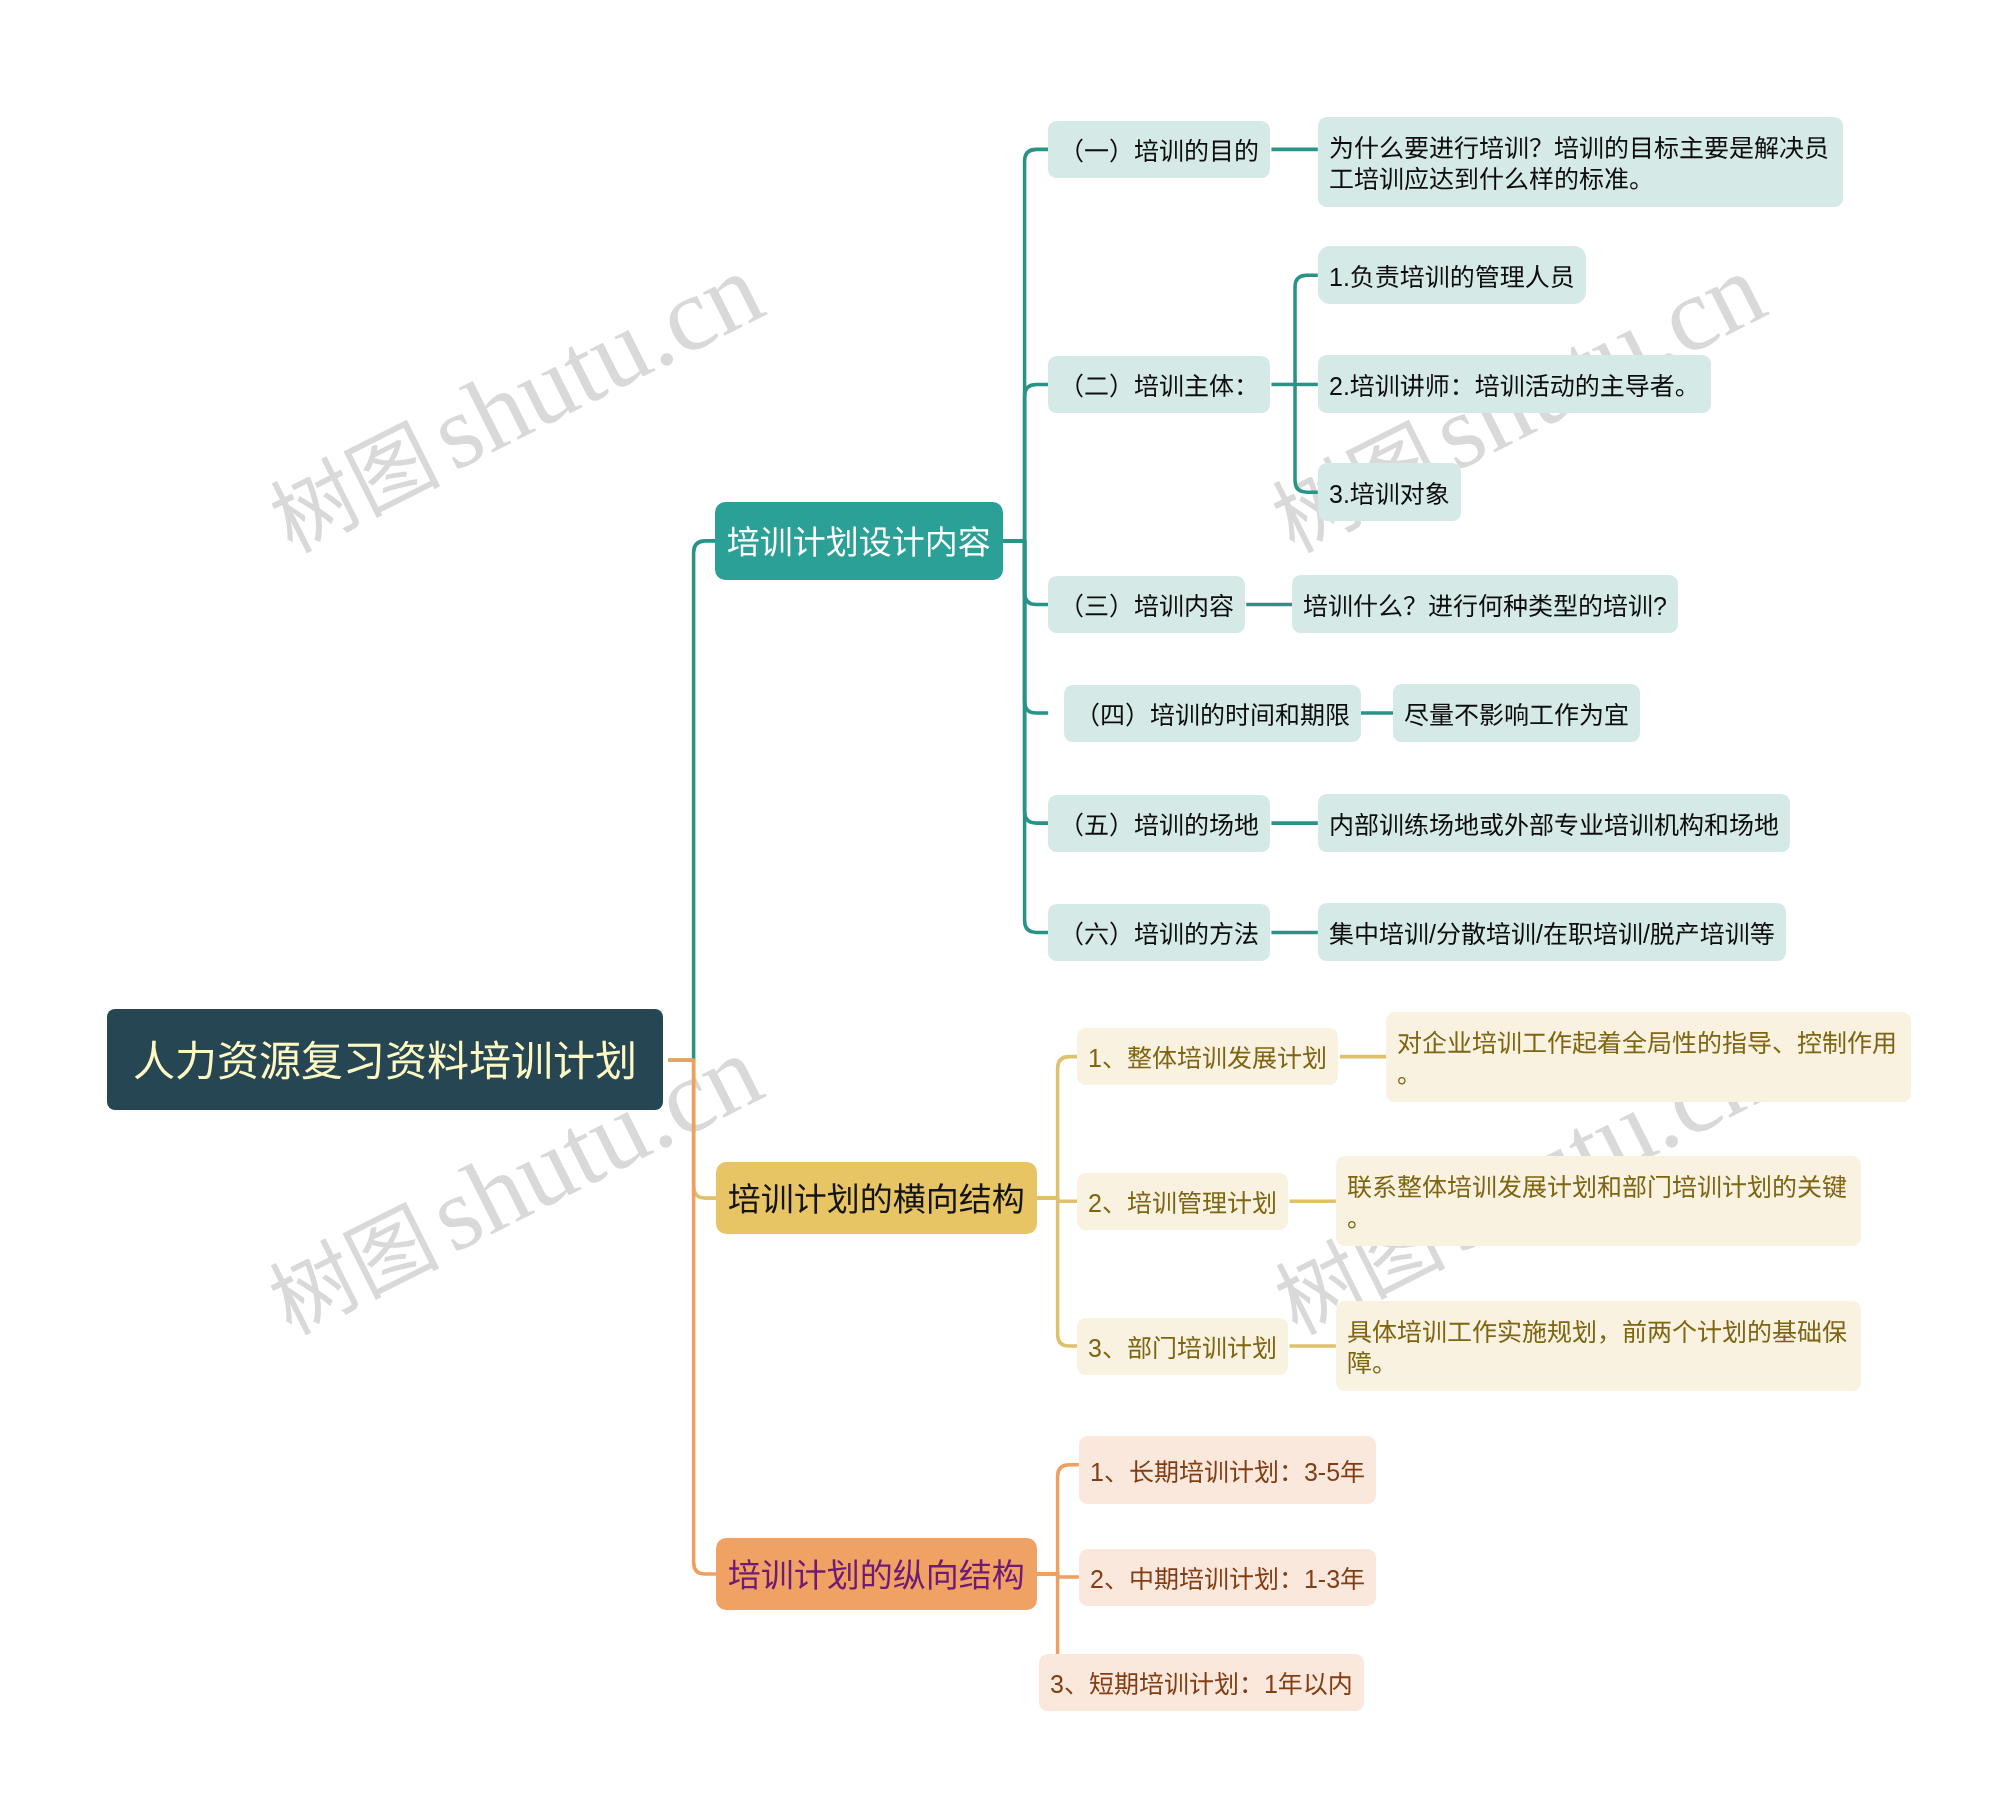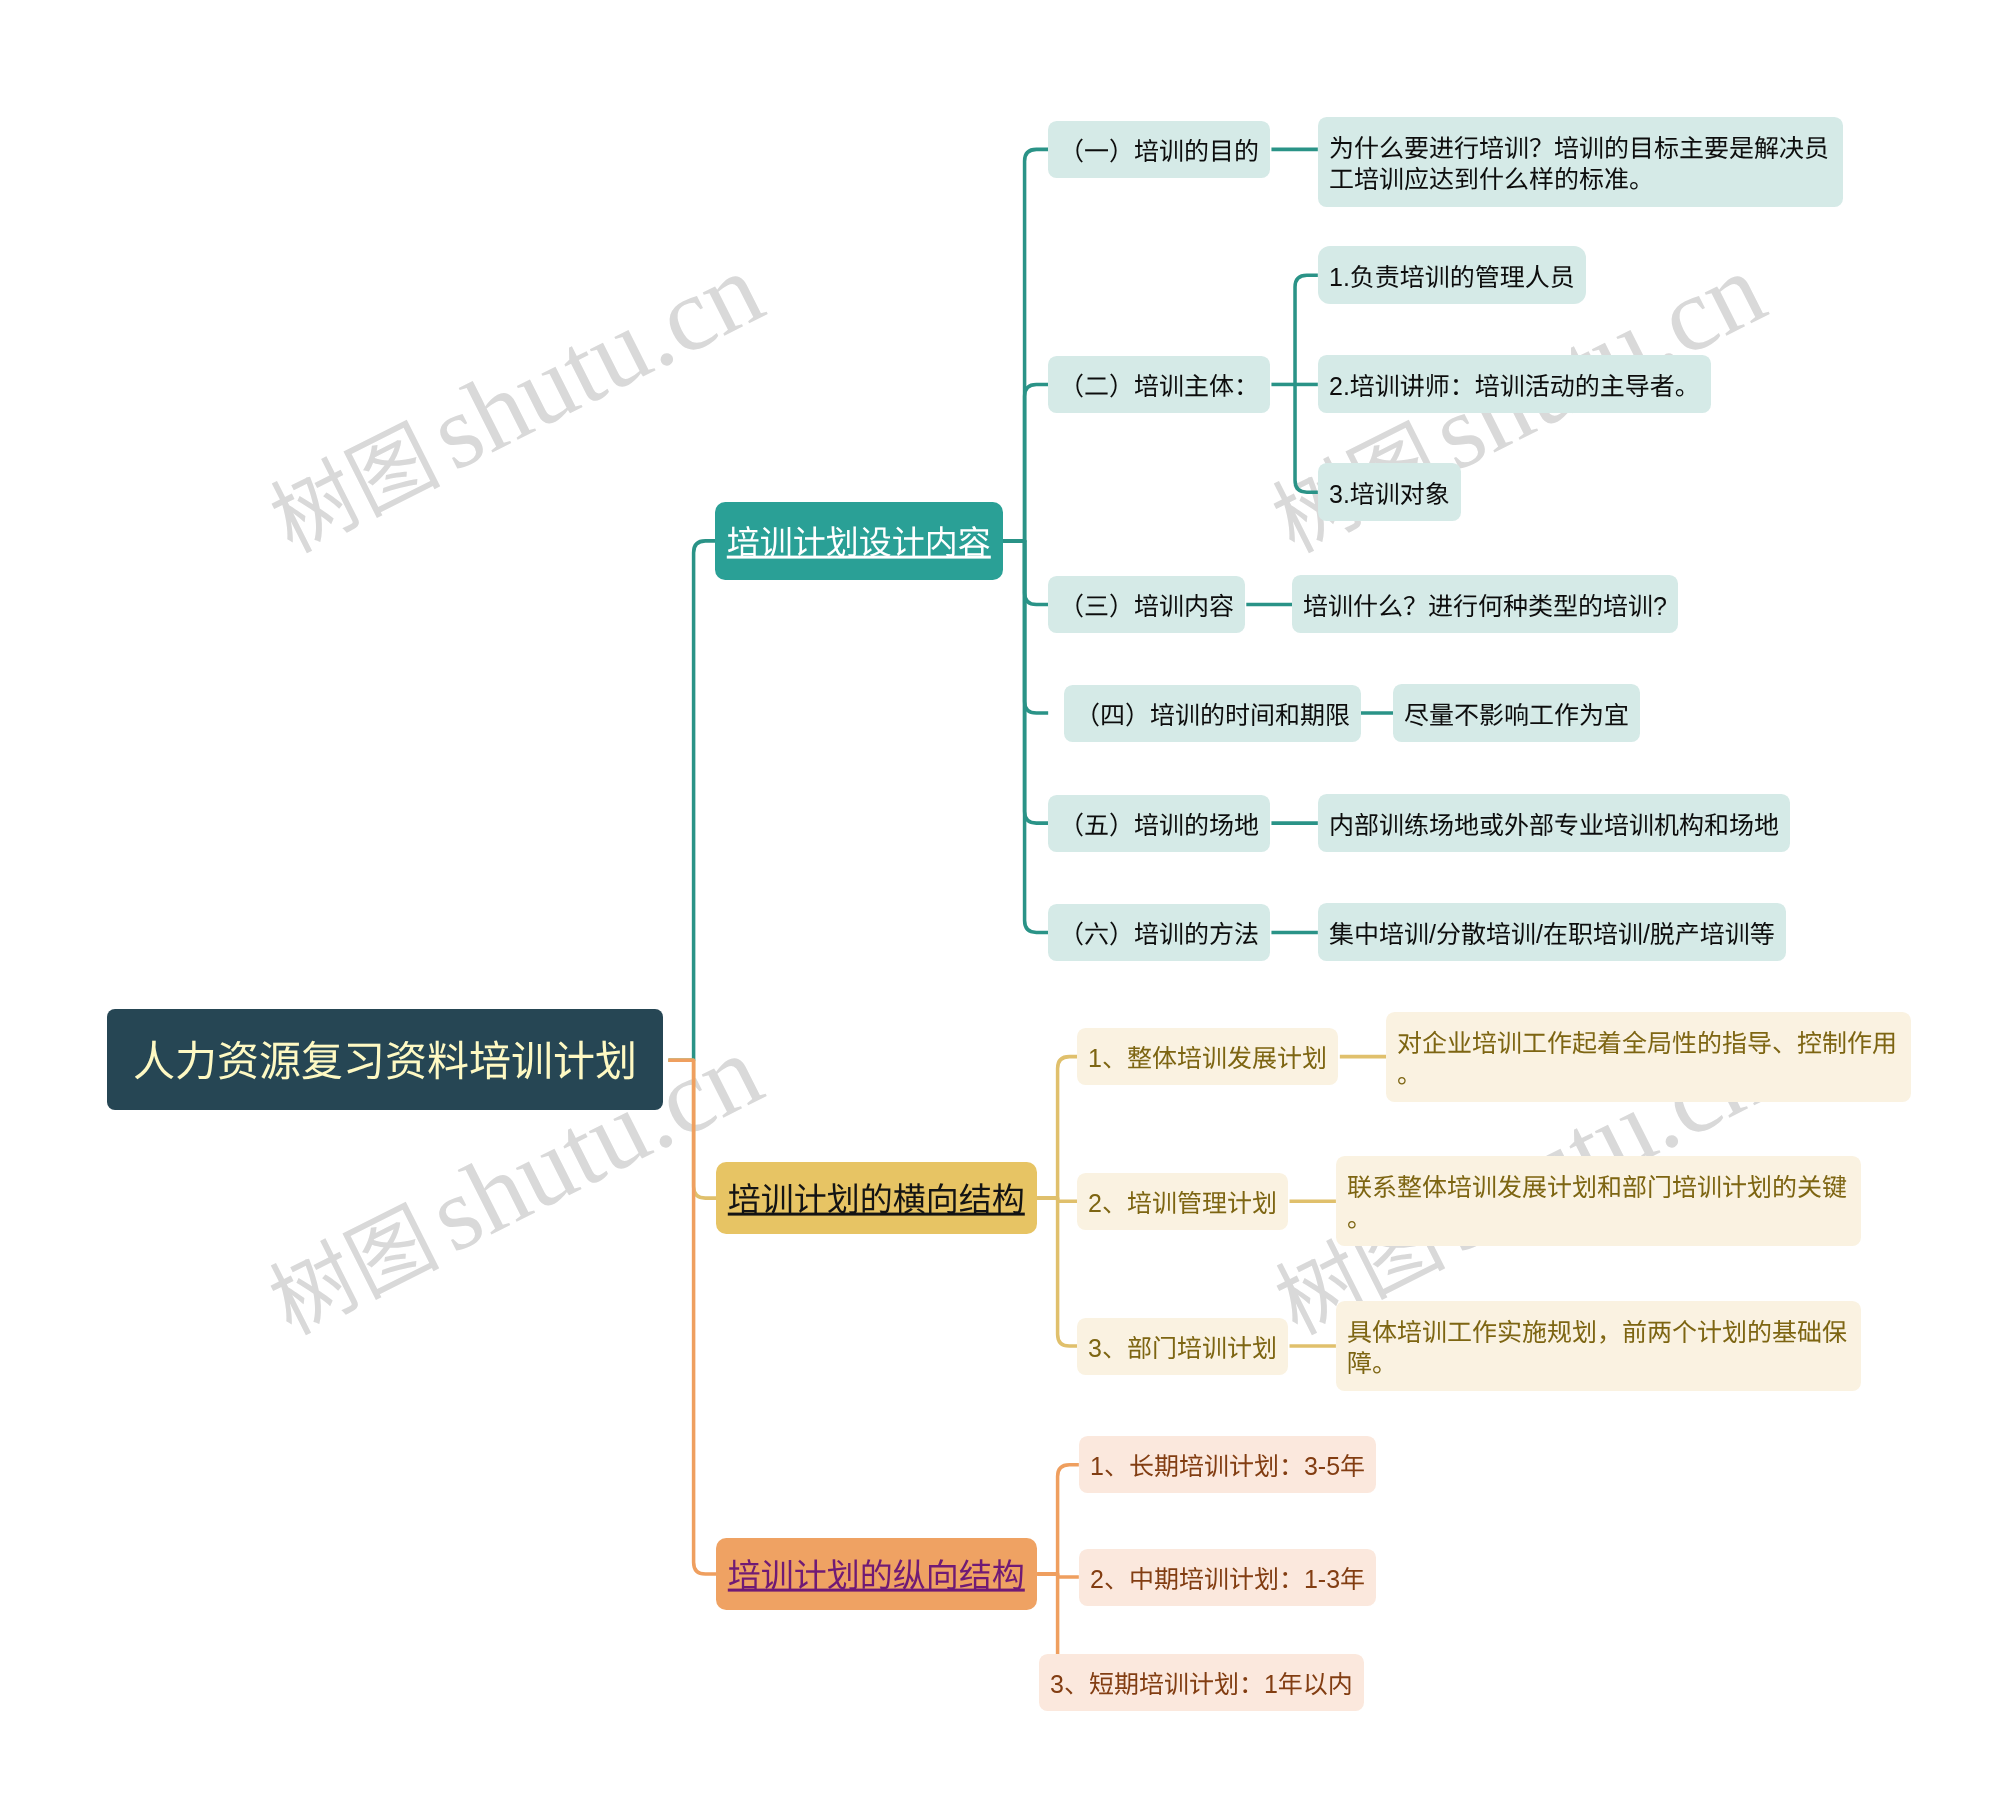--- a/index.html
+++ b/index.html
@@ -18,21 +18,21 @@
         white-space:nowrap;word-break:break-all;line-break:anywhere;
         -webkit-font-smoothing:antialiased;transform:translateZ(0);}
   .node>span{display:block;width:100%;transform:translate3d(0,1.6px,0);}
   .wm{transform-style:flat;}
   .wm-mark{font-size:85px;letter-spacing:0;}
   .wm-dom {font-size:105px;letter-spacing:0;margin-left:11.8px;}
 
   
   .node.root  {border-radius:8px;font-size:42px;line-height:53px;padding:16px 26px;
                background:#264654;color:#fef9c3;}
-  .node.branch{border-radius:10.2px;font-size:33px;line-height:42px;padding:0 11.8px;text-decoration:underline;}
+  .node.branch{border-radius:10.2px;font-size:33px;line-height:42px;padding:0 11.8px;}
   .node.sub,
   .node.detail{border-radius:8.6px;font-size:25px;line-height:31px;padding:0 11px;}
   .node.sub   {padding:4px 11px;}
   .node.detail.wrap2{white-space:normal;}
 
   .node.teal        {background:#2aa096;color:#ffffff;}
   .node.yellow      {background:#e7c464;color:#141414;}
   .node.orange      {background:#efa263;color:#701a75;}
   .node.teal-light  {background:#d5eae7;color:#0d0d0d;}
   .node.yellow-light{background:#faf2e1;color:#7d6512;}
@@ -143,21 +143,21 @@
       </div>
     <div class="node sub yellow-light" style="left: 1077px; height: 57px; top: 1318px;">
         <span>3、部门培训计划</span>
       </div>
     <div class="node detail yellow-light wrap2" style="left: 1336px; width: 525px; height: 90px; top: 1301px;">
         <span>具体培训工作实施规划，前两个计划的基础保障。</span>
       </div>
     <div class="node branch orange" style="left: 716px; height: 72px; top: 1538px;">
         <span>培训计划的纵向结构</span>
       </div>
-    <div class="node sub orange-light" style="left: 1079px; height: 57px; top: 1436px;">
+    <div class="node sub orange-light" style="left: 1079px; height: 68px; top: 1436px;">
         <span>1、长期培训计划：3-5年</span>
       </div>
     <div class="node sub orange-light" style="left: 1079px; height: 57px; top: 1549px;">
         <span>2、中期培训计划：1-3年</span>
       </div>
     <div class="node sub orange-light" style="left: 1039px; height: 57px; top: 1654px;">
         <span>3、短期培训计划：1年以内</span>
       </div>
   </div>
 </div>

